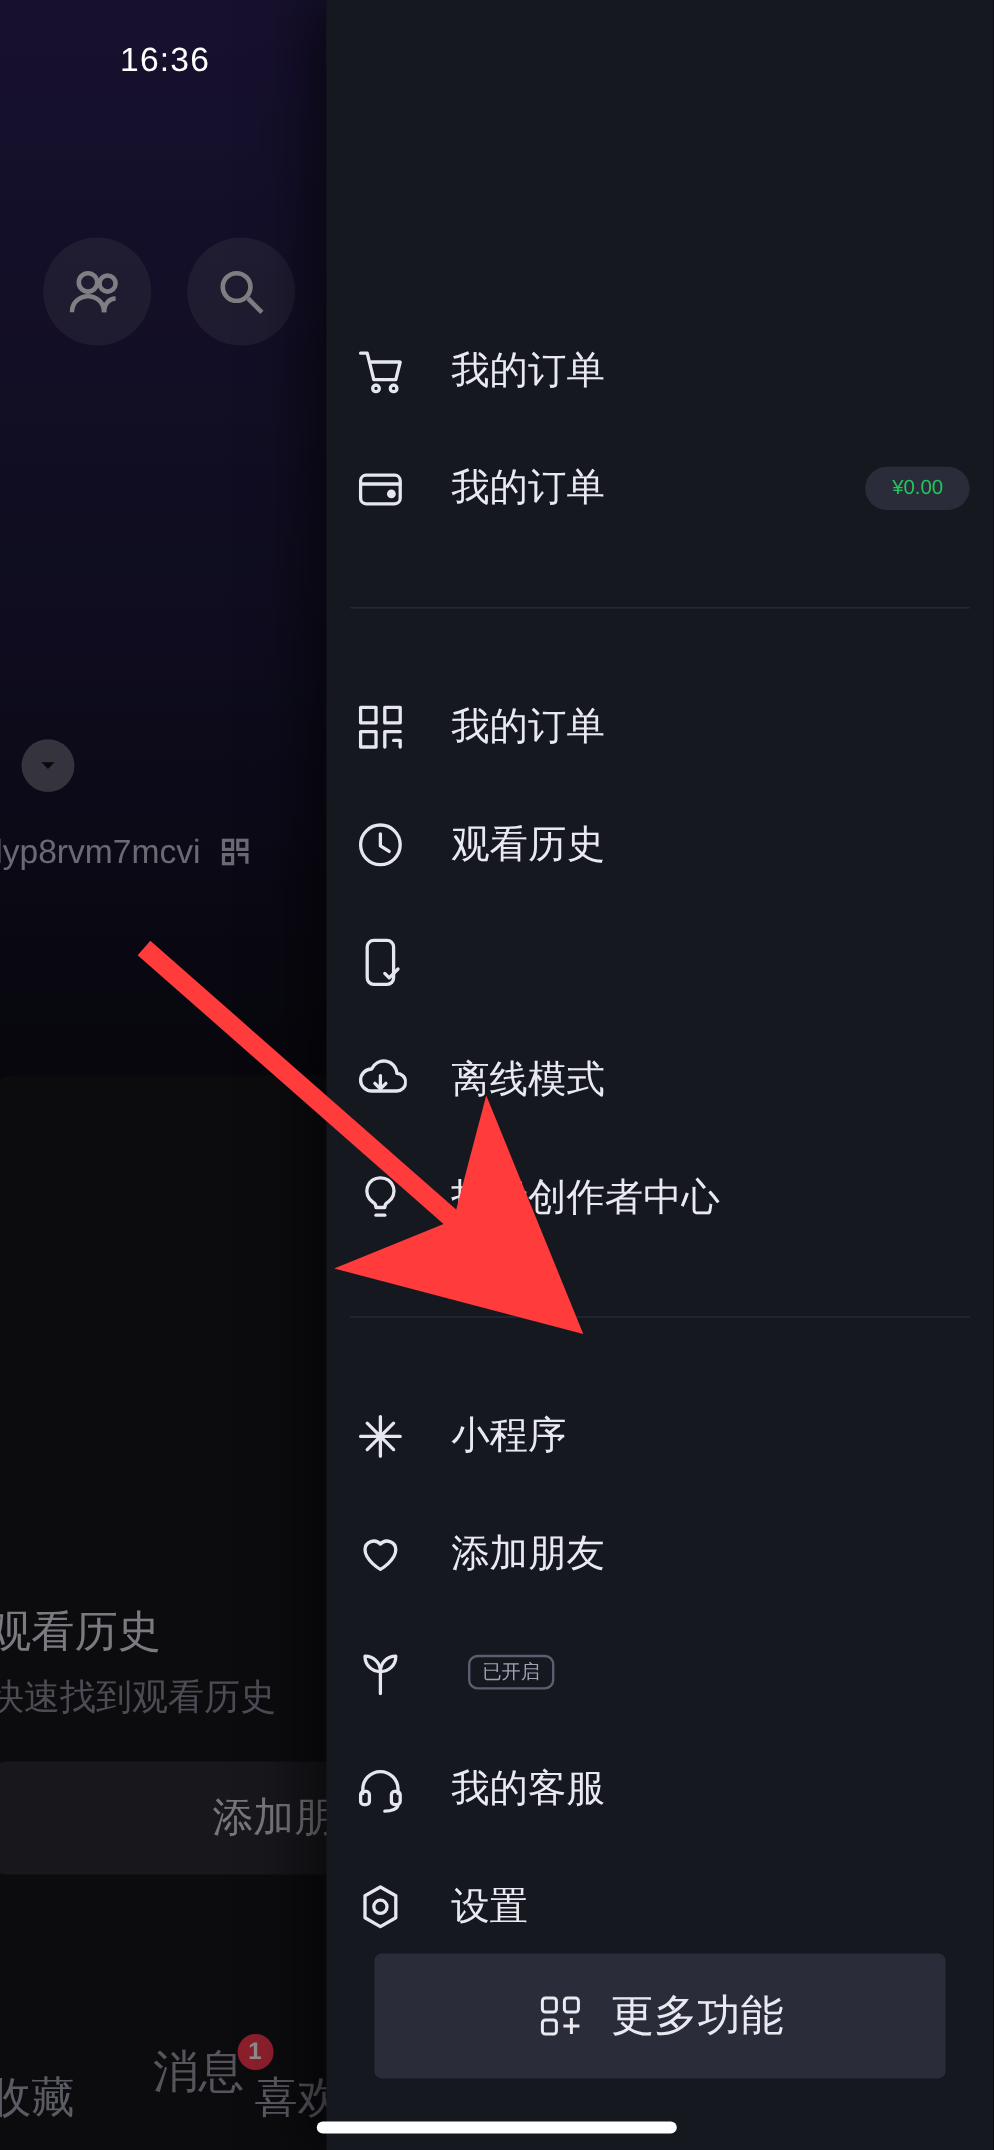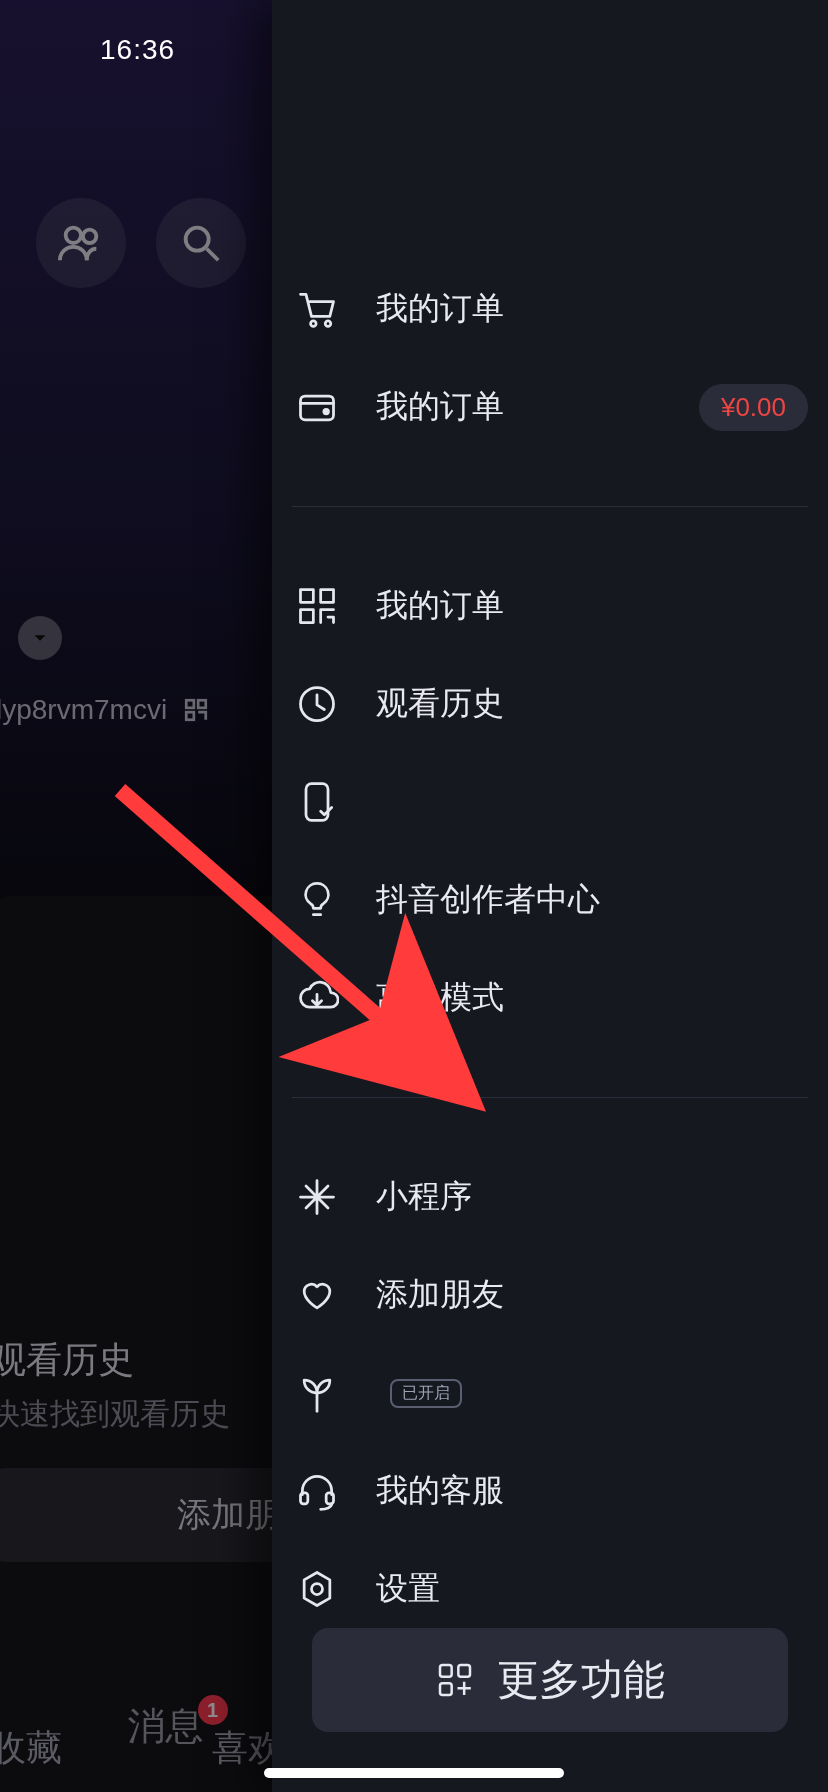--- a/index.html
+++ b/index.html
@@ -37,24 +37,24 @@
   
   .drawer{position:absolute;top:0;right:0;bottom:0;width:556px;background:#161820;color:#e9e9f1;z-index:10;box-shadow:-20px 0 40px rgba(0,0,0,0.5);}
   .menu{position:absolute;left:0;right:0;top:220px;bottom:200px;padding:0 20px;}
   .menu-item{display:flex;align-items:center;height:98px;gap:34px;margin:0 0 0 0;}
   .menu .group{padding:40px 0;}
   .menu .divider{height:1px;background:#2b2e3a;margin:10px 0;}
   .menu-item .label{font-size:32px;color:#e9e9f1;flex:0 0 auto;}
   .menu-item .spacer{flex:1;}
   .icon-box{width:50px;height:50px;display:flex;align-items:center;justify-content:center;flex:0 0 50px;}
   .icon-box svg{width:44px;height:44px;stroke:#e6e6ee;fill:none;stroke-width:3;stroke-linecap:round;stroke-linejoin:round;}
-  .pill{background:#2a2d39;color:#ef4444;font-size:26px;border-radius:999px;padding:8px 22px;}
+  .pill{background:#2a2d39;color:#22c55e;font-size:17px;border-radius:999px;padding:8px 22px;}
   .tag{border:2px solid #5a5e70;color:#9ea2b3;font-size:16px;border-radius:8px;padding:2px 10px;margin-left:14px;}
 
-  .more-btn{position:absolute;left:40px;right:40px;bottom:60px;height:104px;border-radius:16px;background:#2a2d39;display:flex;align-items:center;justify-content:center;gap:22px;color:#e9e9f1;font-size:42px;}
+  .more-btn{position:absolute;left:40px;right:40px;bottom:60px;height:104px;border-radius:6px;background:#2a2d39;display:flex;align-items:center;justify-content:center;gap:22px;color:#e9e9f1;font-size:36px;}
   .more-btn svg{width:40px;height:40px;stroke:#e9e9f1;fill:none;stroke-width:3;}
 
   
   .arrow-svg{position:absolute;left:0;top:0;width:828px;height:1792px;z-index:20;pointer-events:none;}
 
   
   .under-content{position:absolute;left:0;top:0;width:560px;height:100%;overflow:hidden;}
   .user-row{position:absolute;left:-4px;top:694px;font-size:28px;color:#c0c0cf;display:flex;align-items:center;gap:16px;}
   .chev-circ{position:absolute;left:18px;top:616px;width:44px;height:44px;border-radius:50%;background:rgba(255,255,255,0.32);display:flex;align-items:center;justify-content:center;}
   .panel{position:absolute;left:-10px;right:auto;top:896px;width:580px;background:#15151c;border-radius:22px 22px 0 0;height:900px;}
@@ -213,34 +213,34 @@
           <span class="icon-box">
               <svg viewBox="0 0 48 48">
                 <rect x="12" y="4" width="24" height="40" rx="6"></rect>
                 <path d="M28 34l4 4 8-8"></path>
               </svg>
             </span>
         </div>
         <div class="menu-item">
           <span class="icon-box">
               <svg viewBox="0 0 48 48">
+                <path d="M16 34a10 10 0 010-20 12 12 0 0123 4 8 8 0 010 16H16z"></path>
+                <path d="M24 20v12m0 0l-5-5m5 5l5-5"></path>
+              </svg>
+            </span>
+          <span class="label">离线模式</span>
+        </div>
+        <div class="menu-item">
+          <span class="icon-box">
+              <svg viewBox="0 0 48 48">
                 <path d="M24 6a12 12 0 00-7 22c2 1 3 3 3 5h8c0-2 1-4 3-5a12 12 0 00-7-22z"></path>
                 <path d="M20 40h8"></path>
               </svg>
             </span>
           <span class="label">抖音创作者中心</span>
-        </div>
-        <div class="menu-item">
-          <span class="icon-box">
-              <svg viewBox="0 0 48 48">
-                <path d="M16 34a10 10 0 010-20 12 12 0 0123 4 8 8 0 010 16H16z"></path>
-                <path d="M24 20v12m0 0l-5-5m5 5l5-5"></path>
-              </svg>
-            </span>
-          <span class="label">离线模式</span>
         </div>
       </div>
       <div class="divider"></div>
       <div class="group">
         <div class="menu-item">
           <span class="icon-box">
               <svg viewBox="0 0 48 48">
                 <path d="M24 6v36M6 24h36M12 12l24 24M36 12L12 36"></path>
               </svg>
             </span>

